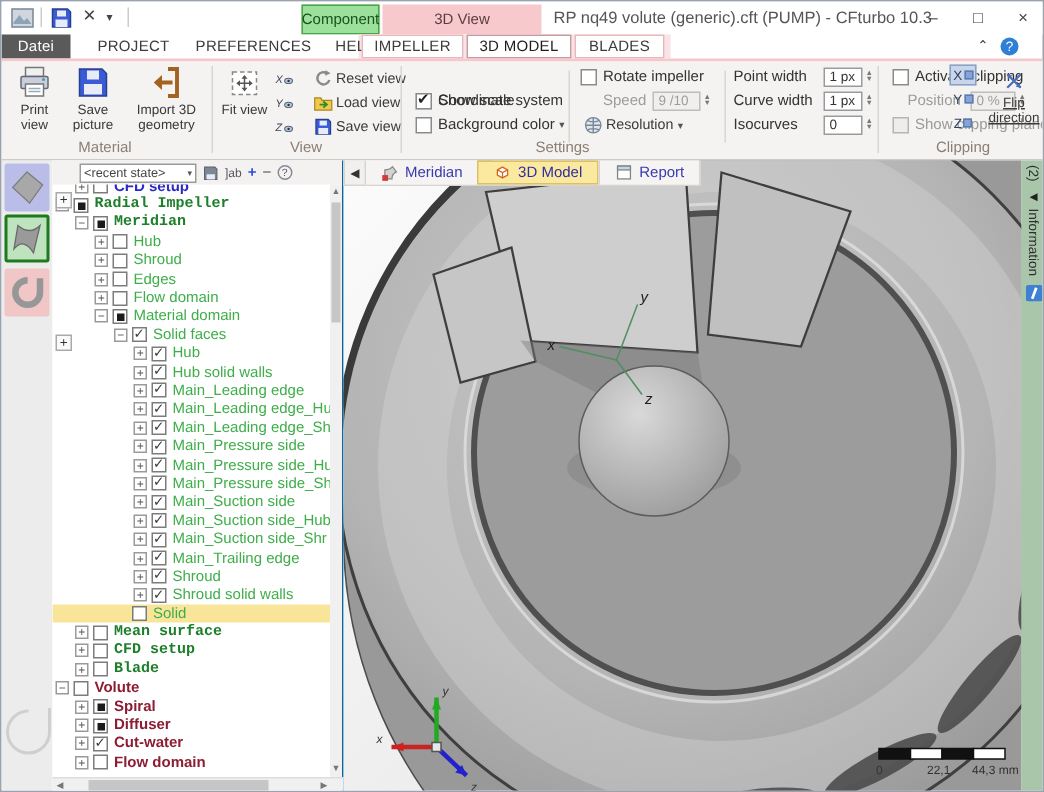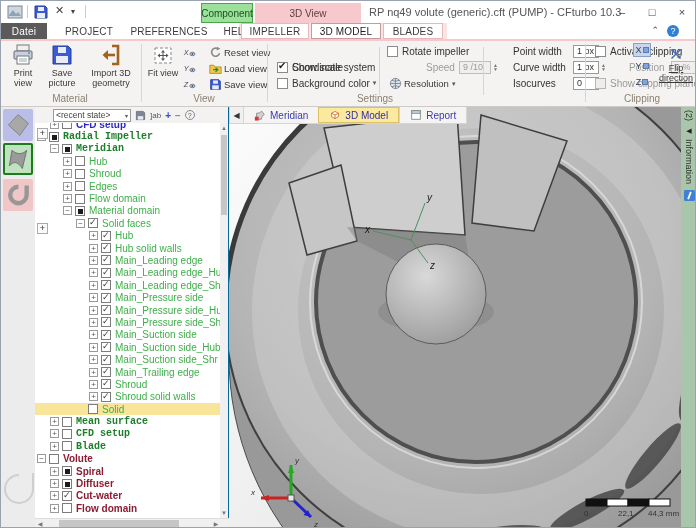--- a/index.html
+++ b/index.html
@@ -33,21 +33,21 @@
   .bigbtn{position:absolute;top:2px;display:flex;flex-direction:column;align-items:center;font-size:9px;color:#3a3a3a;text-align:center;line-height:10px;}
   .bigbtn svg{width:24px;height:24px;margin-bottom:1px;}
   .linkbtn{position:absolute;height:15px;display:flex;align-items:center;font-size:9.5px;color:#3a3a3a;white-space:nowrap;}
   .linkbtn svg{width:13px;height:13px;margin-right:2px;}
   .rcheck{position:absolute;display:flex;align-items:center;font-size:10px;color:#333;white-space:nowrap;height:14px;}
   .cbx{width:11px;height:11px;background:#fff;border:1px solid #8a8a8a;margin-right:4px;position:relative;flex:0 0 auto;}
   .rcheck.on .cbx::after{content:"\2714";position:absolute;left:0px;top:-3px;font-size:10px;color:#222;}
   .rcheck.dis{color:#9a9a9a;}
   .rcheck.dis .cbx{background:#efedeb;border-color:#b5b5b5;}
   .dd{font-size:7px;color:#555;margin-left:3px;}
-  .spinrow{position:absolute;height:14px;display:flex;align-items:center;font-size:10px;color:#333;margin-left:24px;}
+  .spinrow{position:absolute;height:14px;display:flex;align-items:center;font-size:10px;color:#333;}
   .spinrow .slab{display:inline-block;}
   .sbox{height:13px;background:#fff;border:1px solid #9a9a9a;font-size:9px;color:#333;display:flex;align-items:center;padding:0 3px;margin-left:4px;}
   .sbox.dis{background:#f1efed;color:#9c9c9c;border-color:#bdbdbd;}
   .steppers{display:flex;flex-direction:column;margin-left:2px;font-size:5px;color:#777;line-height:4.5px;}
   .slab.dis{color:#9c9c9c;}
   .axisbtn{position:absolute;width:18px;height:14px;border:1px solid transparent;font-size:9px;color:#33415c;display:flex;align-items:center;justify-content:center;gap:1px;}
   .axisbtn .cube{width:6px;height:6px;background:#86a4d8;border:1px solid #5f7cb0;}
   .axisbtn.sel{background:#c8d5ea;border-color:#8aa0c4;}
   .flipbtn{position:absolute;display:flex;flex-direction:column;align-items:center;font-size:9px;color:#3a3a3a;line-height:10px;text-align:center;text-decoration:underline;}
   .flipbtn svg{width:20px;height:18px;}

